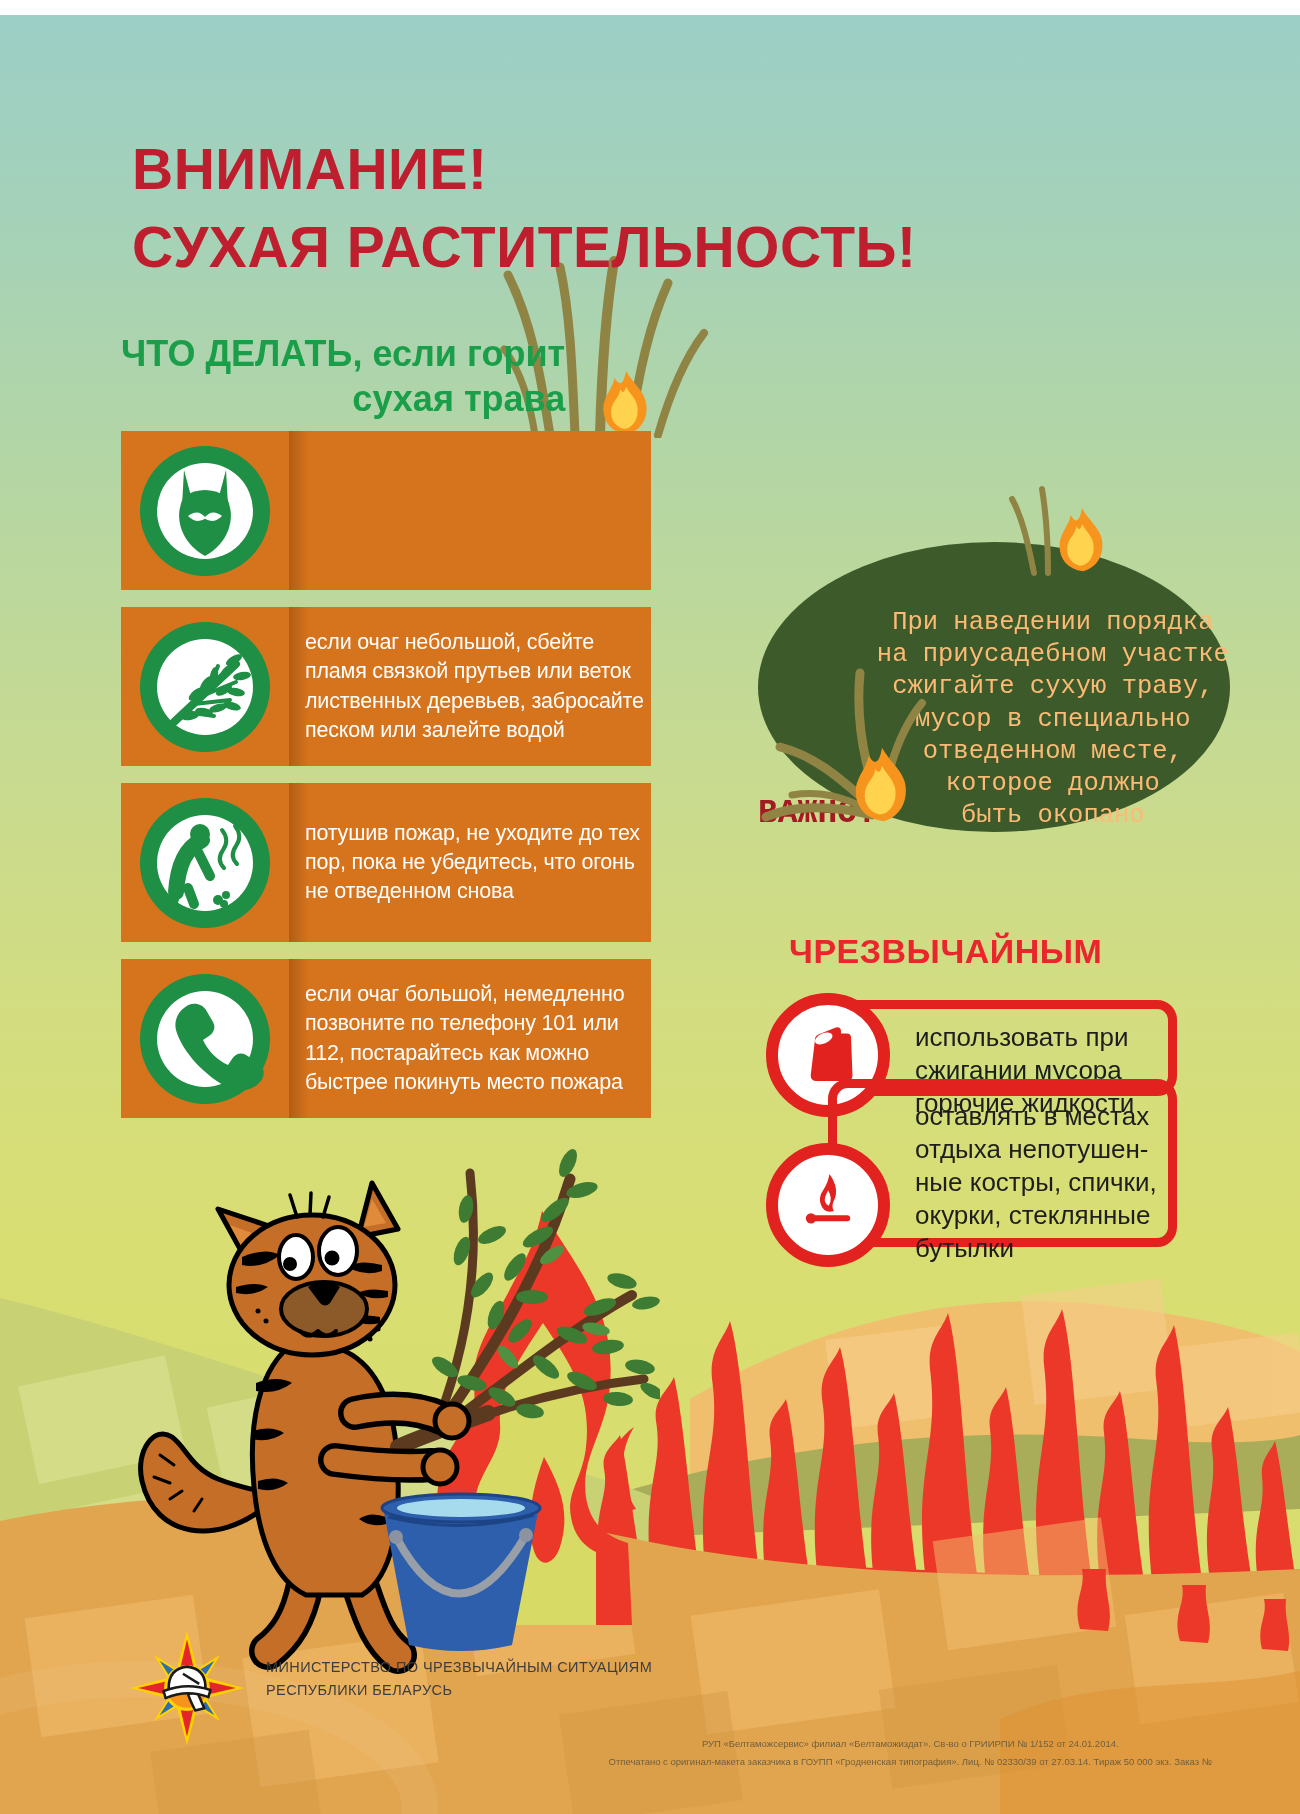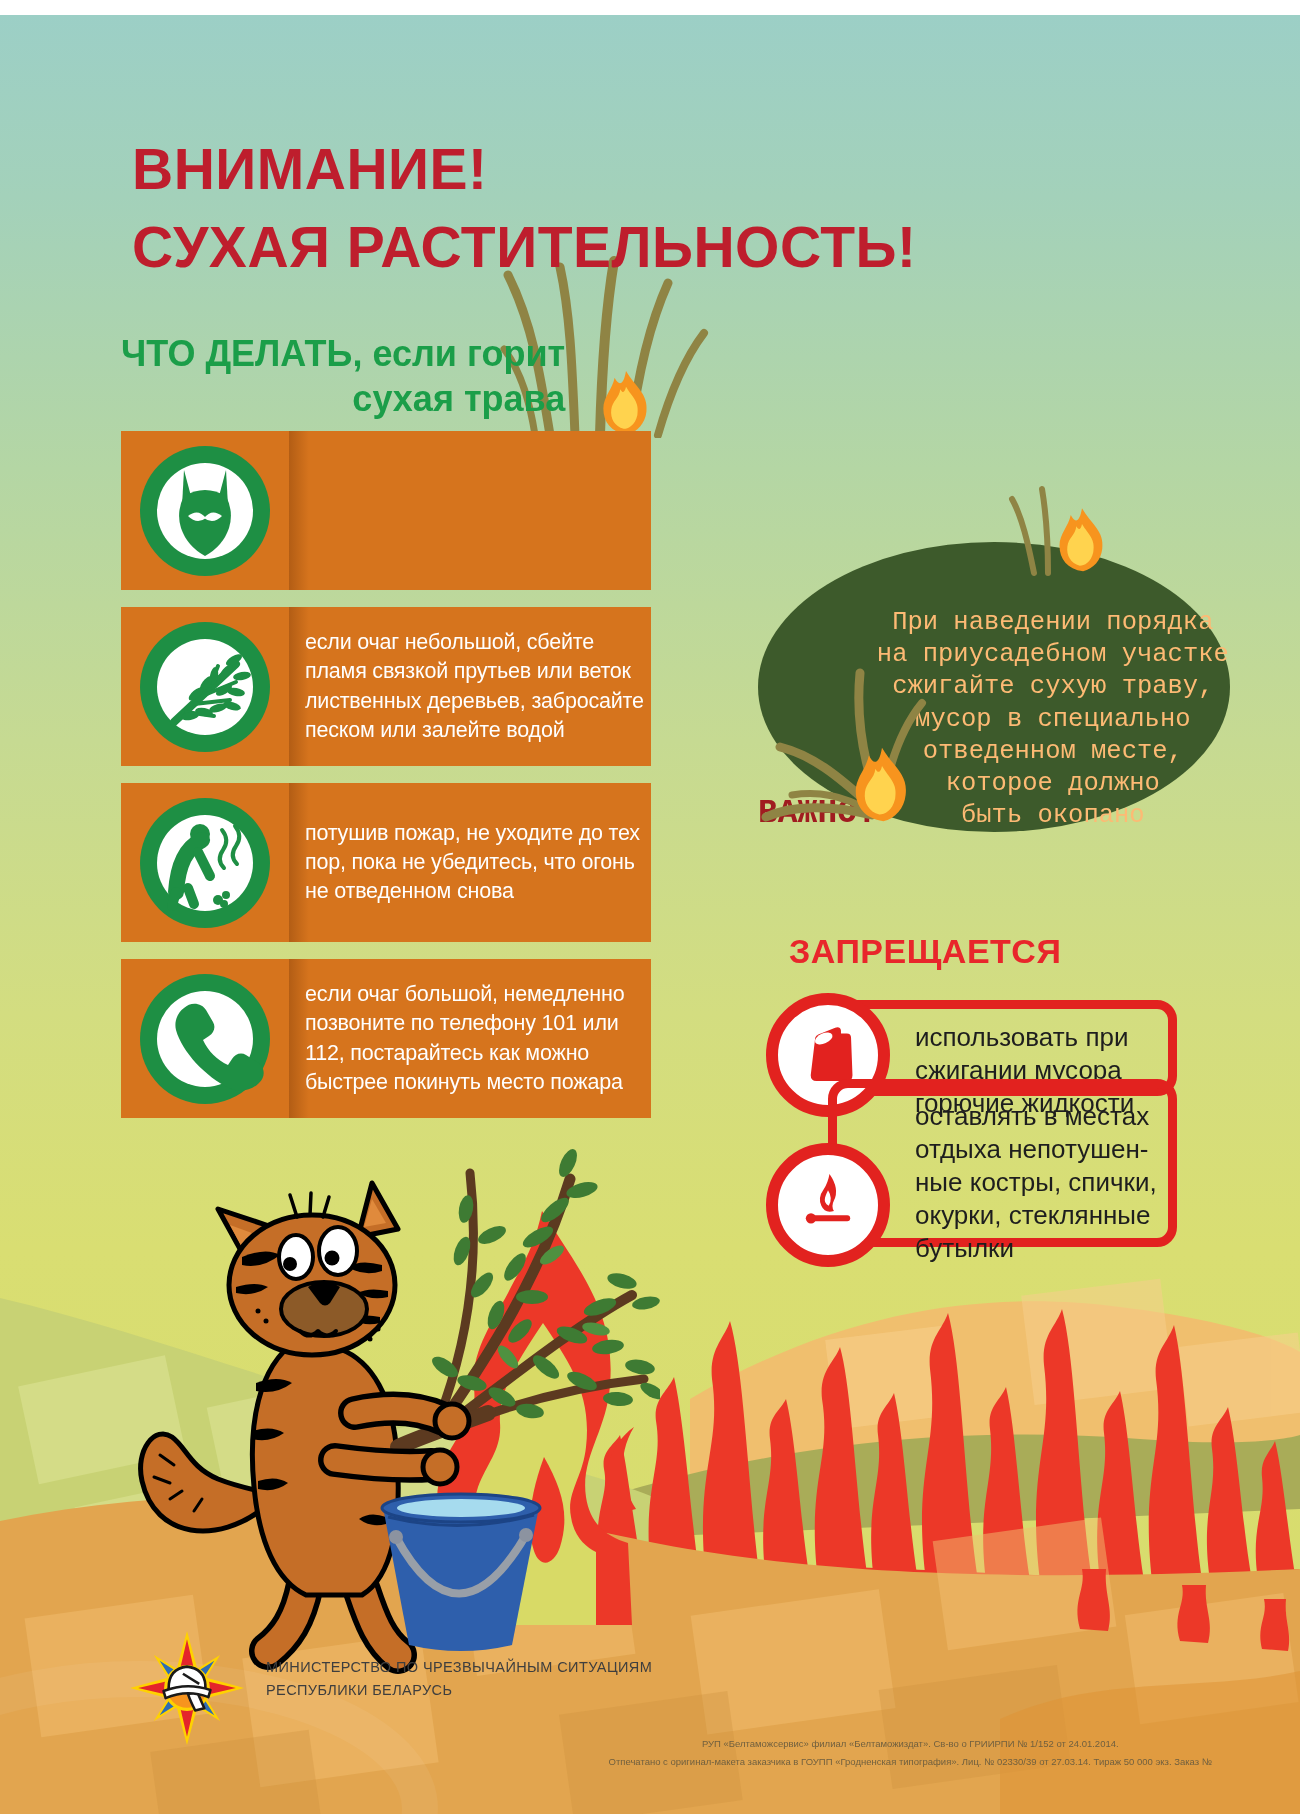--- a/index.html
+++ b/index.html
@@ -232,21 +232,21 @@
     <g stroke="#8F8444" fill="none" stroke-linecap="round">
       <path d="M120 160 C80 150 40 150 14 162" stroke-width="9"></path>
       <path d="M118 150 C85 120 60 100 28 92" stroke-width="9"></path>
       <path d="M124 140 C110 100 104 60 108 18" stroke-width="9"></path>
       <path d="M132 138 C140 100 152 70 170 48" stroke-width="8"></path>
       <path d="M118 156 C90 140 66 136 40 140" stroke-width="7"></path>
     </g>
     <use href="#flame2" x="88" y="86" width="84" height="92"></use>
   </svg>
 
-  <div class="abs ban-title">ЗАПРЕЩАЕТСЯ</div>
+  <div class="abs ban-title">ЧРЕЗВЫЧАЙНЫМ</div>
 
   <div class="abs ban-box" style="top:985px;height:96px">использовать при
 сжигании мусора
 горючие жидкости</div>
   <div class="abs ban-circle" style="top:978px">
     <svg width="72" height="76" viewBox="0 0 100 100">
       <path d="M32 28 Q32 22 40 20 L60 12 Q67 10 68 16 L68 20 L76 20 Q82 20 82 26 L84 78 Q84 86 76 86 L34 86 Q26 86 26 78 Z" fill="#E2221F"></path>
       <ellipse cx="44" cy="27" rx="13" ry="7" transform="rotate(-24 44 27)" fill="#fff"></ellipse>
     </svg>
   </div>

